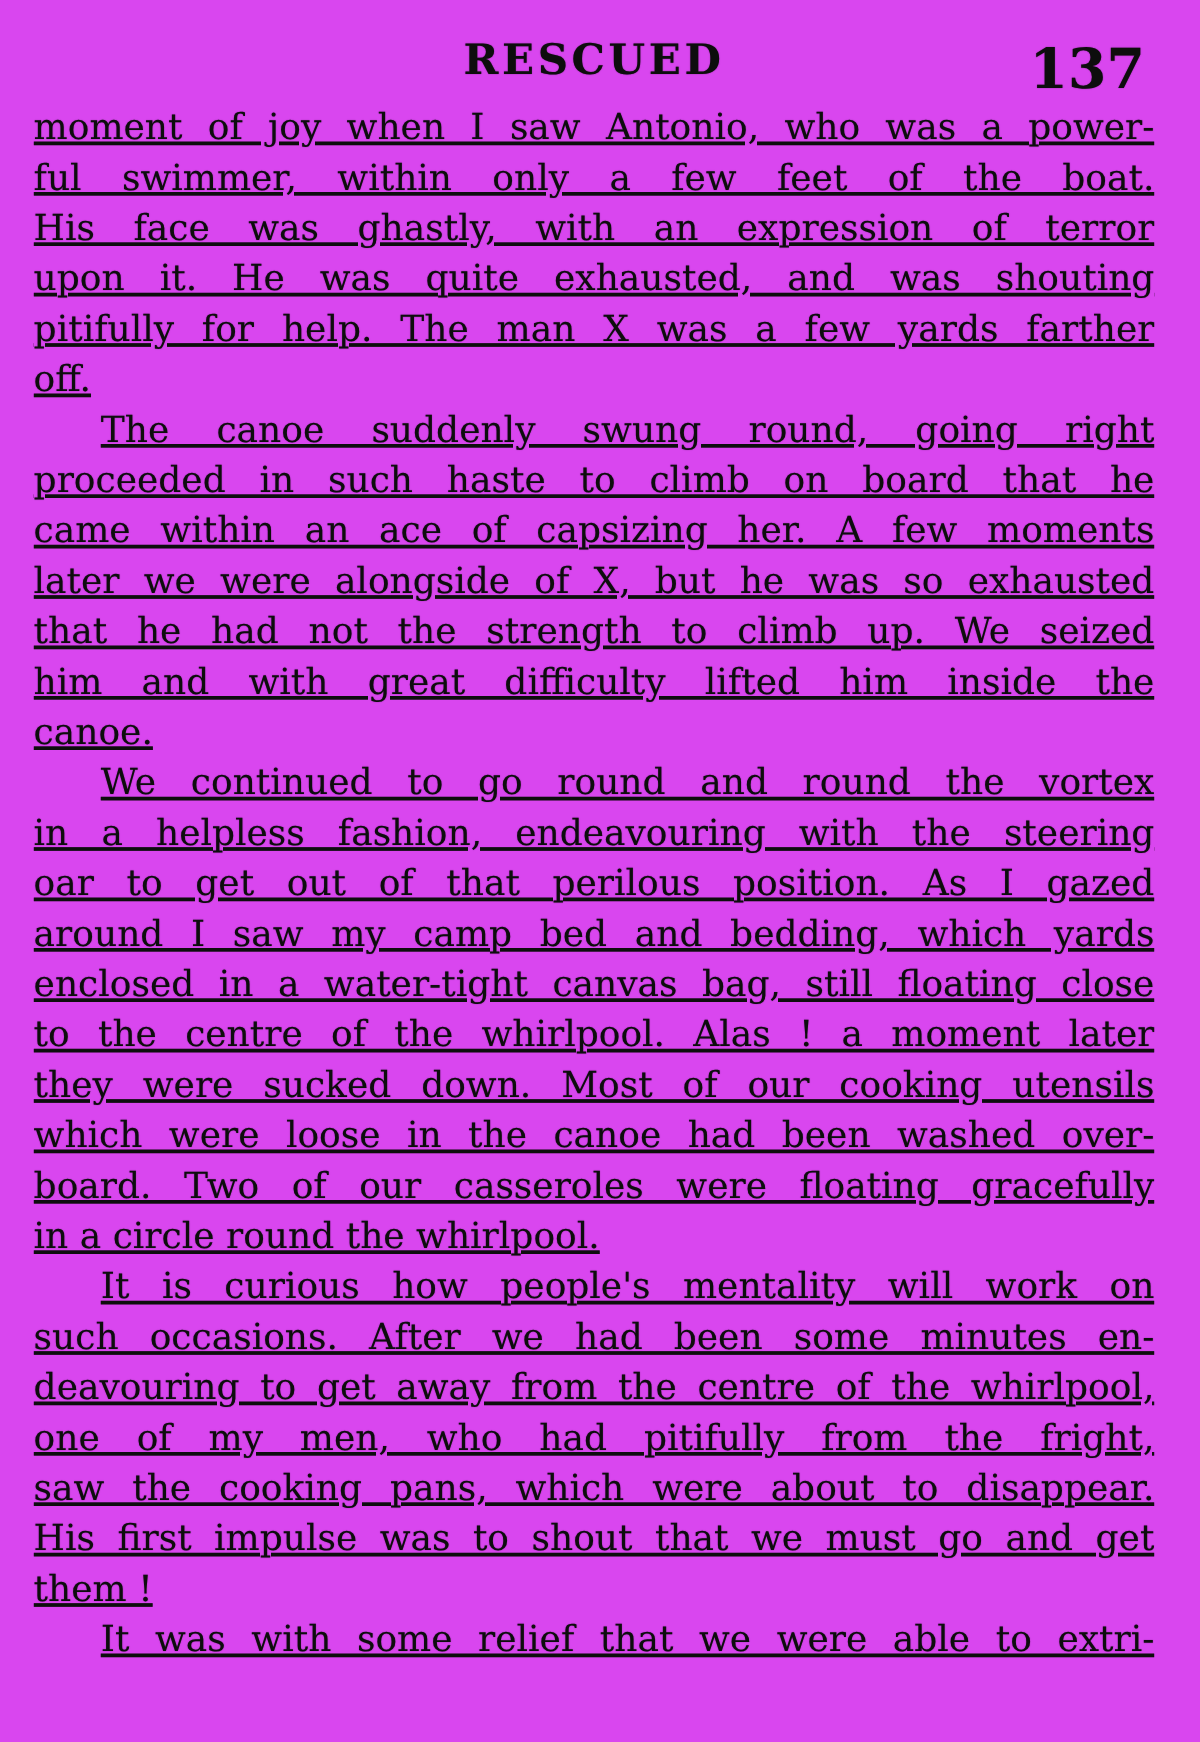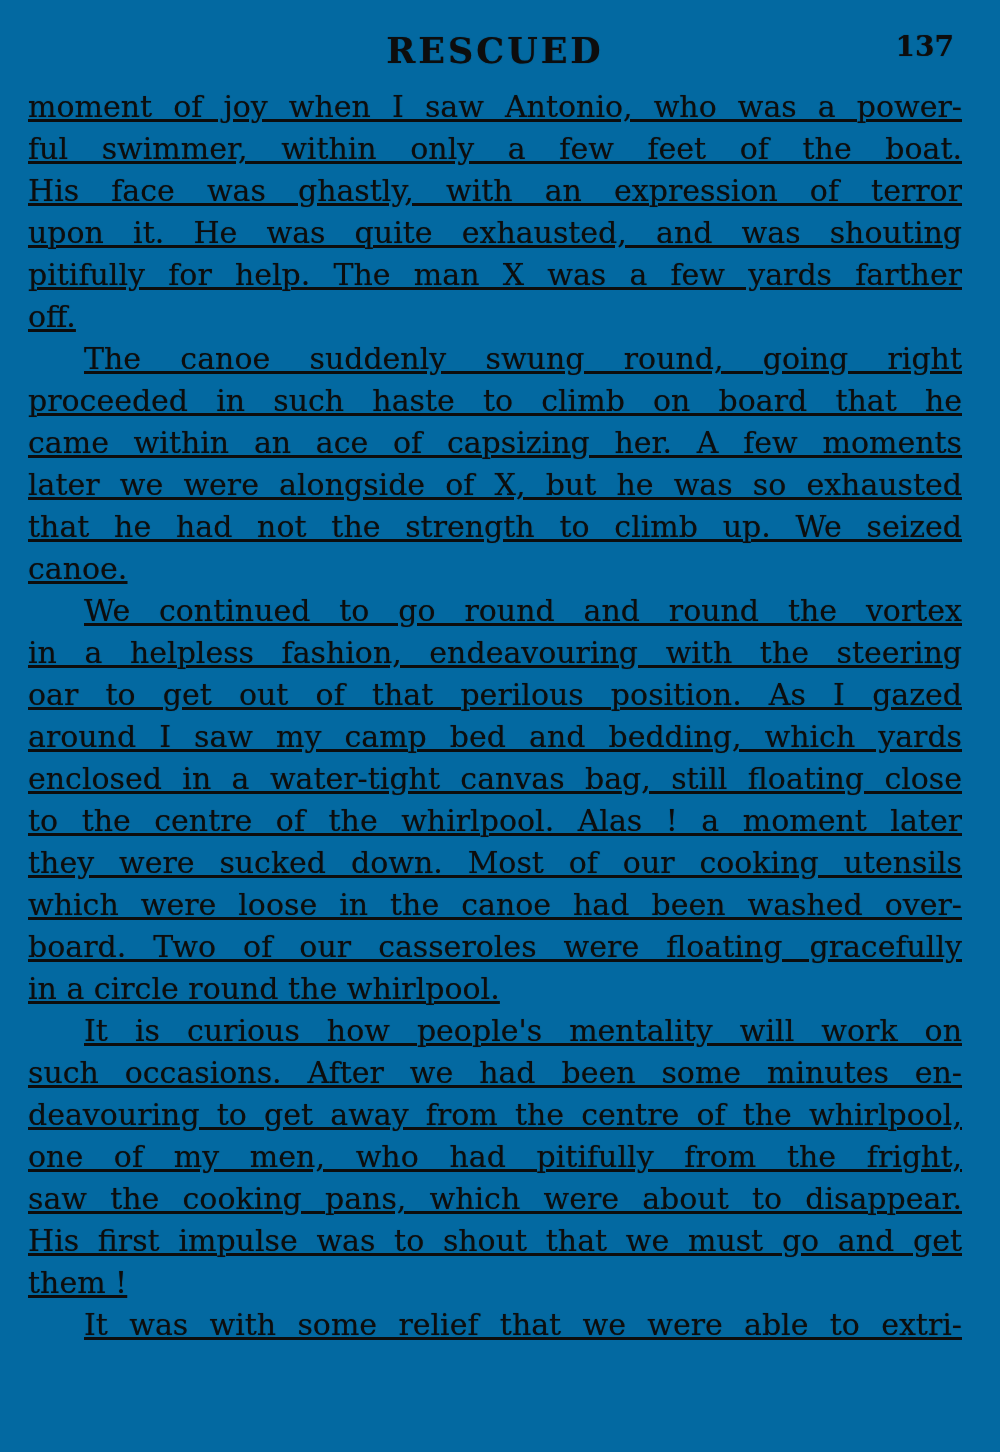--- a/index.html
+++ b/index.html
@@ -4,21 +4,21 @@
 <style>
   html, body {
     margin: 0;
     padding: 0;
     background: #ffffff;
   }
   .page {
     position: relative;
     width: 1000px;
     height: 1452px;
-    background: #0369a1;
+    background: #d946ef;
     color: #0d0d0d;
     font-family: "DejaVu Serif", "Liberation Serif", serif;
     overflow: hidden;
   }
   .header {
     position: absolute;
     top: 30px;
     left: 28px;
     width: 934px;
     height: 44px;
@@ -30,21 +30,21 @@
     text-align: center;
     font-size: 35px;
     font-weight: bold;
     letter-spacing: 3px;
     text-shadow: 0 0 1px rgba(0,0,0,0.55);
   }
   .page-number {
     position: absolute;
     right: 8px;
     top: 0;
-    font-size: 28px;
+    font-size: 46px;
     font-weight: bold;
     text-shadow: 0 0 1px rgba(0,0,0,0.55);
   }
   .text-block {
     position: absolute;
     top: 86px;
     left: 28px;
     width: 934px;
     font-size: 30px;
     line-height: 42px;
@@ -83,20 +83,21 @@
     <div class="line">His face was ghastly, with an expression of terror</div>
     <div class="line">upon it. He was quite exhausted, and was shouting</div>
     <div class="line">pitifully for help. The man X was a few yards farther</div>
     <div class="line end">off.</div>
 
     <div class="line indent">The canoe suddenly swung round, going right</div>
     <div class="line">proceeded in such haste to climb on board that he</div>
     <div class="line">came within an ace of capsizing her. A few moments</div>
     <div class="line">later we were alongside of X, but he was so exhausted</div>
     <div class="line">that he had not the strength to climb up. We seized</div>
+    <div class="line">him and with great difficulty lifted him inside the</div>
     <div class="line end">canoe.</div>
 
     <div class="line indent">We continued to go round and round the vortex</div>
     <div class="line">in a helpless fashion, endeavouring with the steering</div>
     <div class="line">oar to get out of that perilous position. As I gazed</div>
     <div class="line">around I saw my camp bed and bedding, which yards</div>
     <div class="line">enclosed in a water-tight canvas bag, still floating close</div>
     <div class="line">to the centre of the whirlpool. Alas ! a moment later</div>
     <div class="line">they were sucked down. Most of our cooking utensils</div>
     <div class="line">which were loose in the canoe had been washed over-</div>

